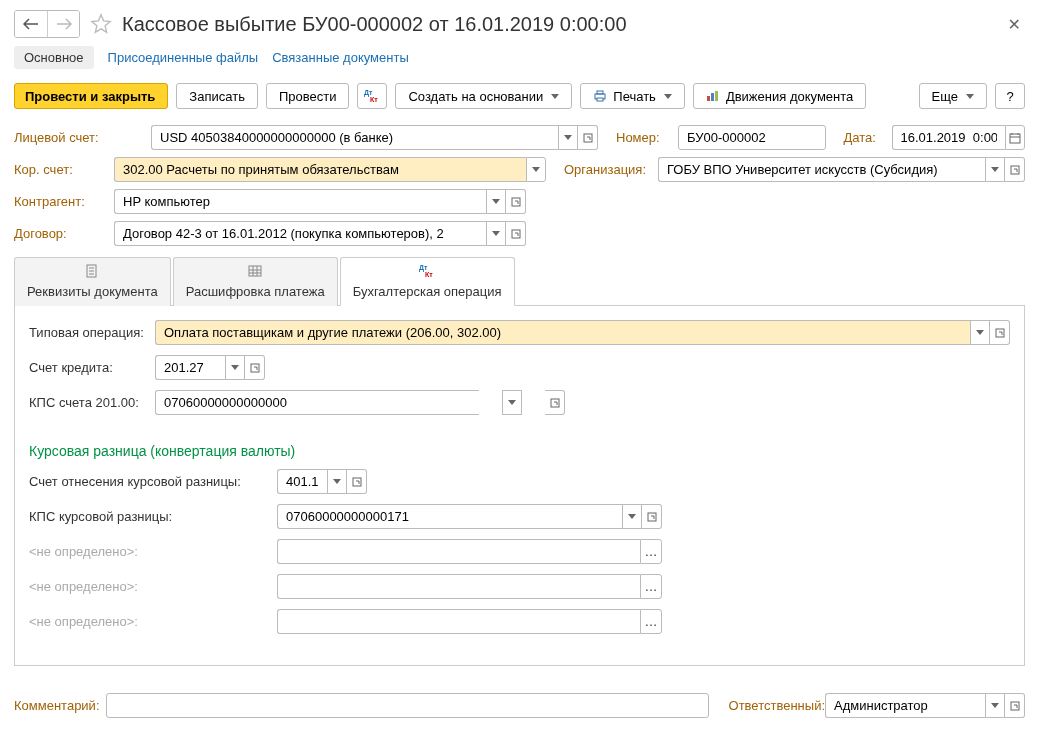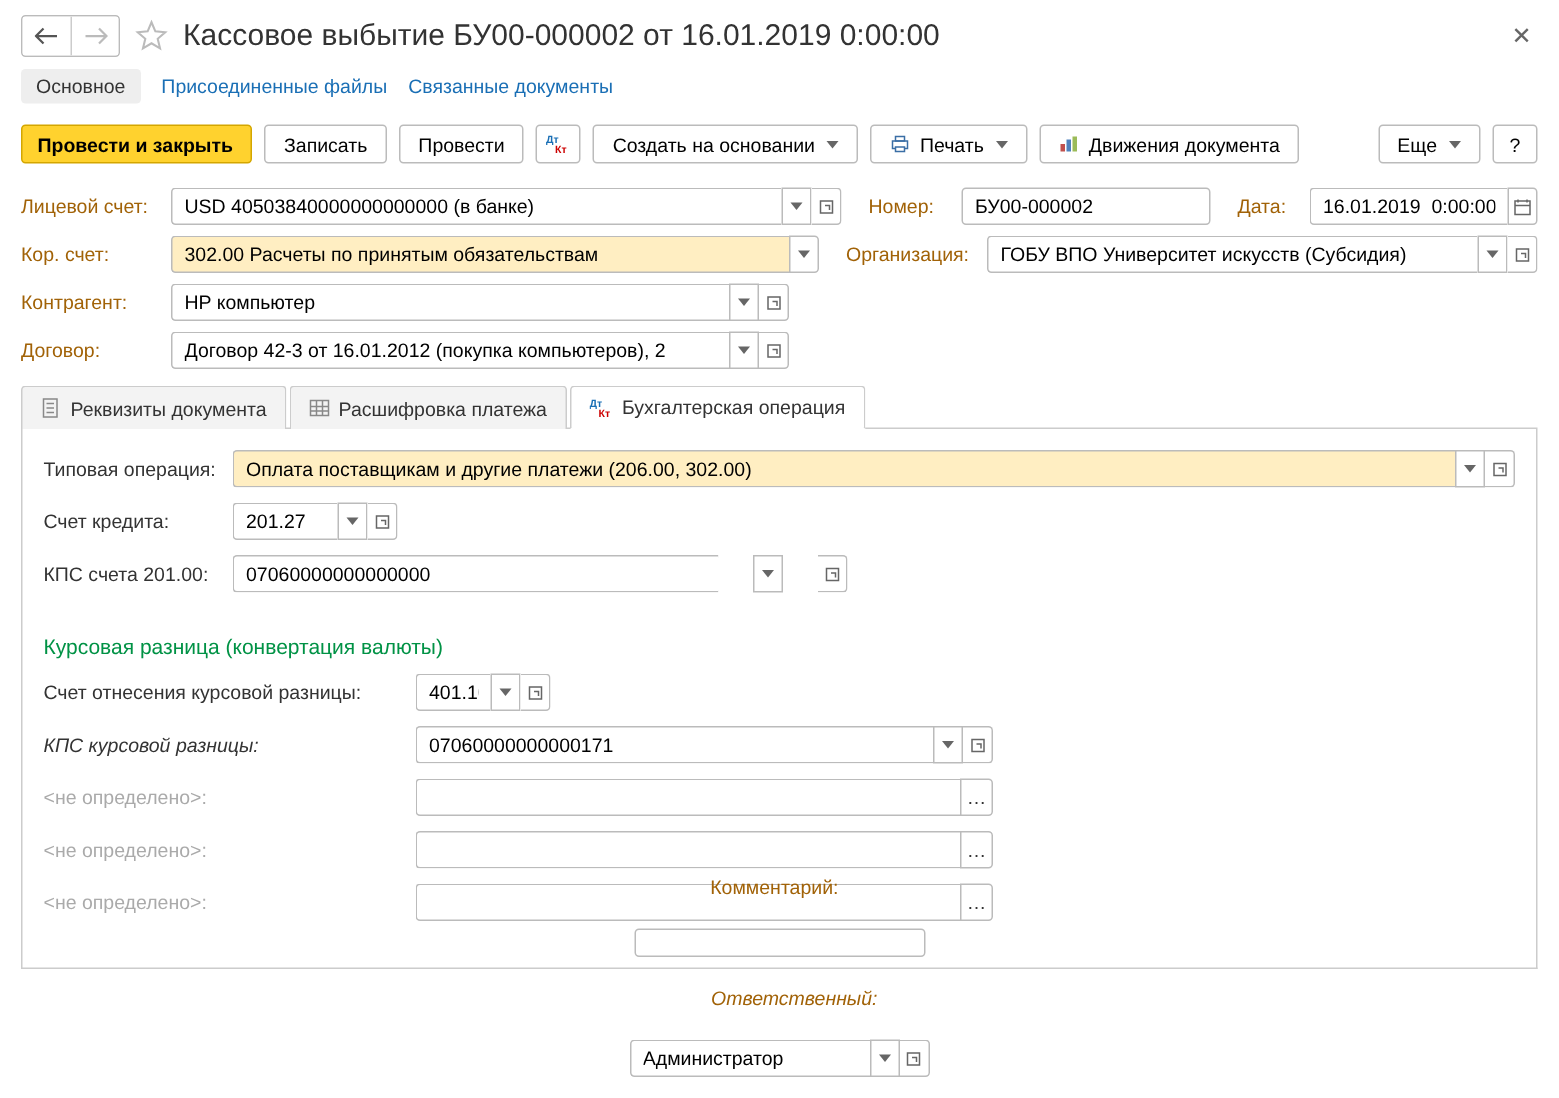--- a/index.html
+++ b/index.html
@@ -37,32 +37,32 @@
   .input.highlight { background: #ffeec2; }
   .input input { border:none; outline:none; width:100%; font-size:13px; background:transparent; font-family: inherit;}
   .combo { display: flex; }
   .combo .input { border-top-right-radius: 0; border-bottom-right-radius: 0; border-right: none;}
   .combo-btn { width: 20px; height: 25px; border: 1px solid #bbb; background: #fff; display:flex; align-items:center; justify-content:center; cursor:pointer; }
   .combo-btn + .combo-btn { border-left: none; }
   .combo-btn:last-child { border-top-right-radius: 3px; border-bottom-right-radius: 3px; }
   .caret-dn { width:0; height:0; border-left:4px solid transparent; border-right:4px solid transparent; border-top:5px solid #666; }
 
   .tabs { display: flex; border-bottom: 1px solid #ccc; margin-top: 10px; }
-  .tab { padding: 6px 12px; border: 1px solid #ccc; border-bottom: none; background: #f3f3f3; display:flex; align-items:center; gap:6px; cursor:pointer; font-size:13px; border-top-left-radius:3px; border-top-right-radius:3px; margin-right:2px; position: relative; top: 1px;}
+  .tab { padding: 6px 12px; border: 1px solid #ccc; border-bottom: none; background: #f3f3f3; display:flex; align-items:center; gap:6px; cursor:pointer; font-size:13px; border-top-left-radius:3px; border-top-right-radius:3px; margin-right:2px; position: relative; top: 1px; flex-direction: column;}
   .tab.active { background: #fff; border-bottom: 1px solid #fff;}
   .tab-content { border: 1px solid #ccc; border-top: none; padding: 14px; min-height: 360px;}
 
   .inner-row { display: flex; align-items: center; gap: 8px; margin-bottom: 10px; }
   .inner-label { font-size: 13px; width: 230px; flex-shrink: 0;}
   .inner-label-short { width: 118px; }
   .inner-label-typ { width: 118px;}
   .section-header { color: #009245; font-size: 14px; margin: 28px 0 10px; }
   .disabled-label { color: #aaa; }
 
-  .footer { display: flex; align-items: center; gap: 20px; position: absolute; bottom: 14px; left: 14px; right: 14px; flex-direction: column; }
+  .footer { display: flex; align-items: center; gap: 0; position: absolute; bottom: 14px; left: 14px; right: 14px; }
   .footer .label { width: 92px; }
 
   svg { display:block; }
   .dash-btn { width:22px; height:25px; border:1px solid #bbb; background:#fff; display:flex; align-items:center; justify-content:center; cursor:pointer; border-top-right-radius:3px; border-bottom-right-radius:3px;}
 </style>
 </head>
 <body>
 
 <div class="window">
 
@@ -126,21 +126,21 @@
     <div class="toolbar-spacer"></div>
     <button class="btn">
       <span>Еще</span>
       <span class="caret"></span>
     </button>
     <button class="btn btn-icon-only">?</button>
   </div>
 
   <div style="display:flex; gap:8px; align-items:center; margin-bottom:7px;">
     <div class="label" style="width:92px;">Лицевой счет:</div>
-    <div class="combo" style="width:447px;">
+    <div class="combo" style="width:447px;margin-left:37px;">
       <div class="input">
           <input value="USD 40503840000000000000 (в банке)" style="">
         </div>
       <div class="combo-btn">
           <div class="caret-dn"></div>
         </div>
       <div class="combo-btn">
           <svg width="10" height="10">
             <rect x="1" y="1" width="8" height="8" fill="none" stroke="#666"></rect>
             <path d="M4 4 L7 4 L7 7" stroke="#666" fill="none"></path>
@@ -328,21 +328,21 @@
         <div class="combo-btn">
             <svg width="10" height="10">
               <rect x="1" y="1" width="8" height="8" fill="none" stroke="#666"></rect>
               <path d="M4 4 L7 4 L7 7" stroke="#666" fill="none"></path>
             </svg>
           </div>
       </div>
     </div>
 
     <div class="inner-row">
-      <div class="inner-label" style="width:240px;font-style:italic;">КПС курсовой разницы:</div>
+      <div class="inner-label" style="width:240px;">КПС курсовой разницы:</div>
       <div class="combo" style="width:385px;">
         <div class="input">
             <input value="07060000000000171" style="">
           </div>
         <div class="combo-btn">
             <div class="caret-dn"></div>
           </div>
         <div class="combo-btn">
             <svg width="10" height="10">
               <rect x="1" y="1" width="8" height="8" fill="none" stroke="#666"></rect>
@@ -379,21 +379,21 @@
         <div class="dash-btn">…</div>
       </div>
     </div>
   </div>
 
   <div class="footer">
     <div class="label">Комментарий:</div>
     <div class="input" style="flex:1;">
         <input value="" style="">
       </div>
-    <div class="label" style="width:auto; margin-left:20px;font-style:italic;">Ответственный:</div>
+    <div class="label" style="width:auto; margin-left:20px;">Ответственный:</div>
     <div class="combo" style="width:200px;">
       <div class="input">
           <input value="Администратор" style="">
         </div>
       <div class="combo-btn">
           <div class="caret-dn"></div>
         </div>
       <div class="combo-btn">
           <svg width="10" height="10">
             <rect x="1" y="1" width="8" height="8" fill="none" stroke="#666"></rect>

